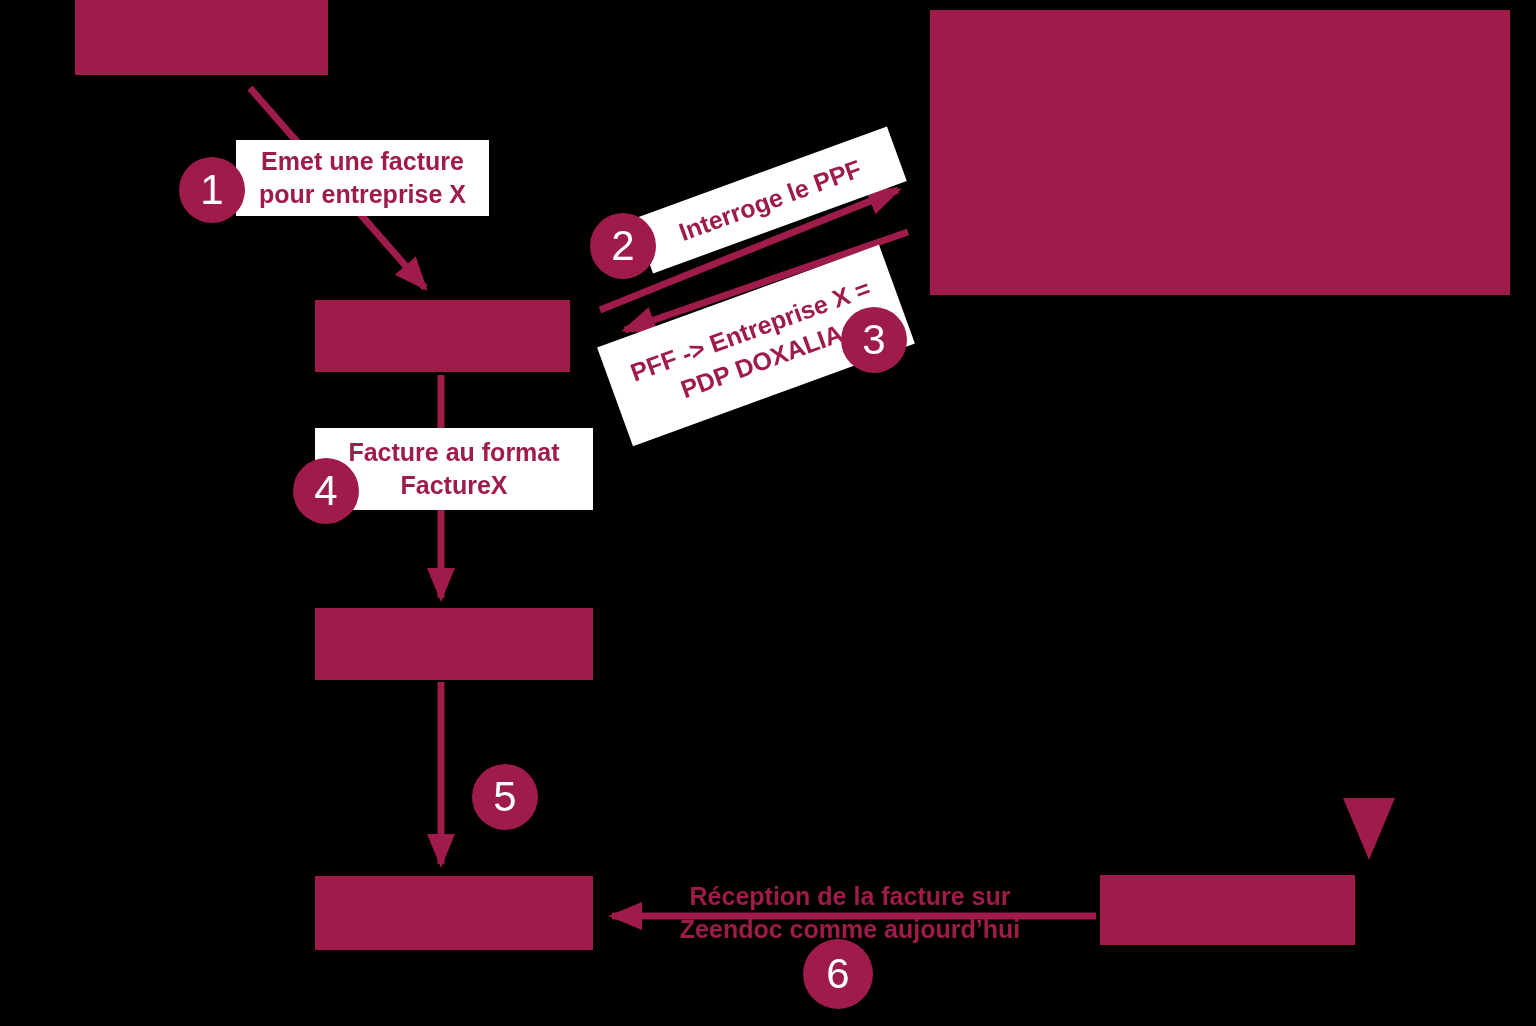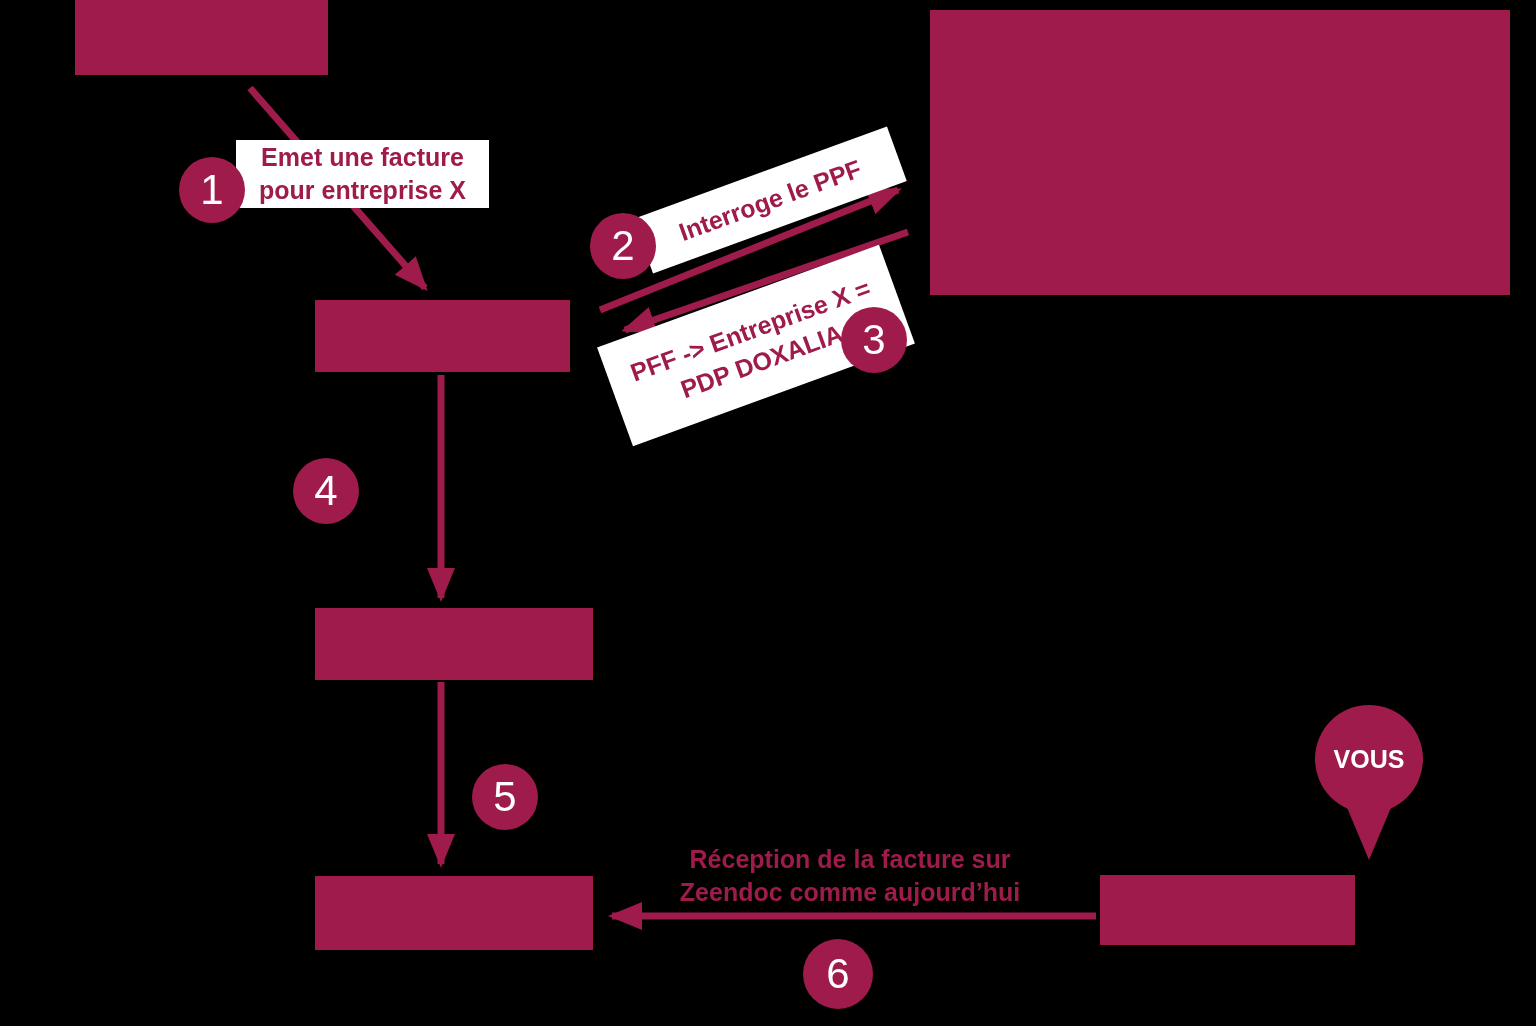--- a/index.html
+++ b/index.html
@@ -106,36 +106,37 @@
       </marker>
     </defs>
     <line class="arrow" x1="250" y1="88" x2="425" y2="288" marker-end="url(#ah)"></line>
     <line class="arrow" x1="600" y1="310" x2="898" y2="190" marker-end="url(#ah)"></line>
     <line class="arrow" x1="908" y1="232" x2="625" y2="330" marker-end="url(#ah)"></line>
     <line class="arrow" x1="441" y1="375" x2="441" y2="598" marker-end="url(#ah)"></line>
     <line class="arrow" x1="441" y1="682" x2="441" y2="864" marker-end="url(#ah)"></line>
     <line class="arrow" x1="1096" y1="916" x2="612" y2="916" marker-end="url(#ah)"></line>
   </svg>
 
-  <div class="white-label" style="left:236px; top:140px; width:253px; height:68px;">Emet une facture
+  <div class="white-label" style="left:236px; top:140px; width:253px; height:76px;">Emet une facture
 pour entreprise X</div>
 
   <div class="white-label" style="left:635px; top:171px; width:270px; height:58px; transform:rotate(-20deg);">Interroge le PPF</div>
 
   <div class="white-label" style="left:606px; top:293px; width:300px; height:105px; transform:rotate(-20deg);">PFF -&gt; Entreprise X =
 PDP DOXALIA</div>
 
+  <div class="white-label" style="left:315px; top:428px; width:278px; height:82px;">Facture au format
+FactureX</div>
 
 
-  <div class="note" style="left:665px; top:843px; width:370px;">Réception de la facture sur
+  <div class="note" style="left:665px; top:880px; width:370px;">Réception de la facture sur
 Zeendoc comme aujourd’hui</div>
 
   <div class="badge" style="left:179px; top:157px;">1</div>
   <div class="badge" style="left:590px; top:213px;">2</div>
   <div class="badge" style="left:841px; top:307px;">3</div>
   <div class="badge" style="left:293px; top:458px;">4</div>
   <div class="badge" style="left:472px; top:764px;">5</div>
   <div class="badge" style="left:803px; top:939px; width:70px; height:70px;">6</div>
 
   <div class="pin-tip"></div>
-  <div class="pin-circle">VOUS</div>
 
 </div>
 
 </body></html>

